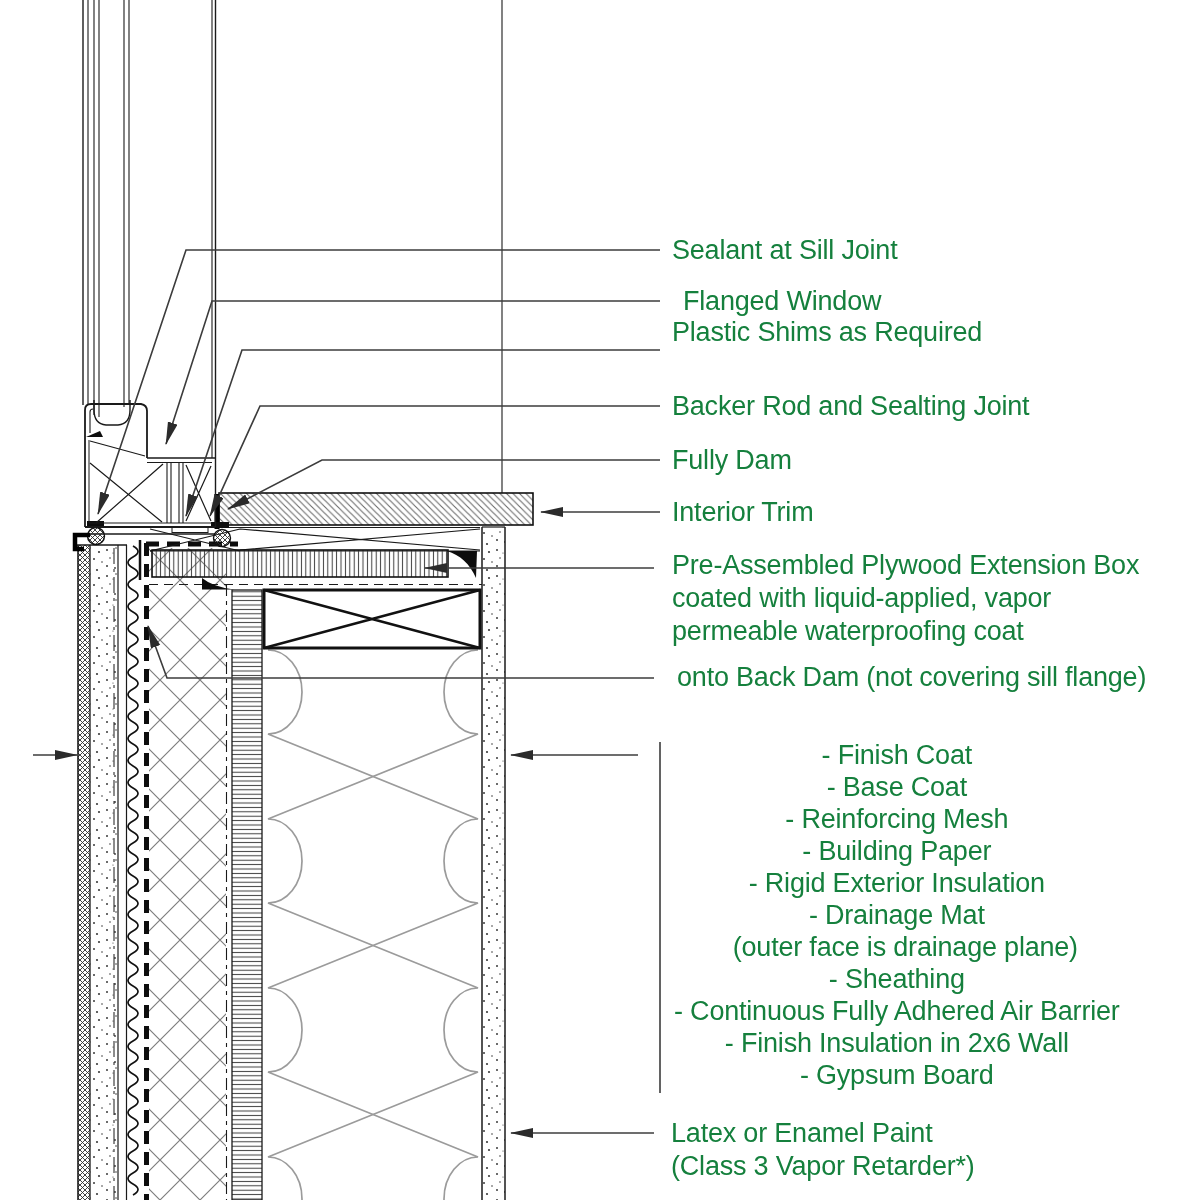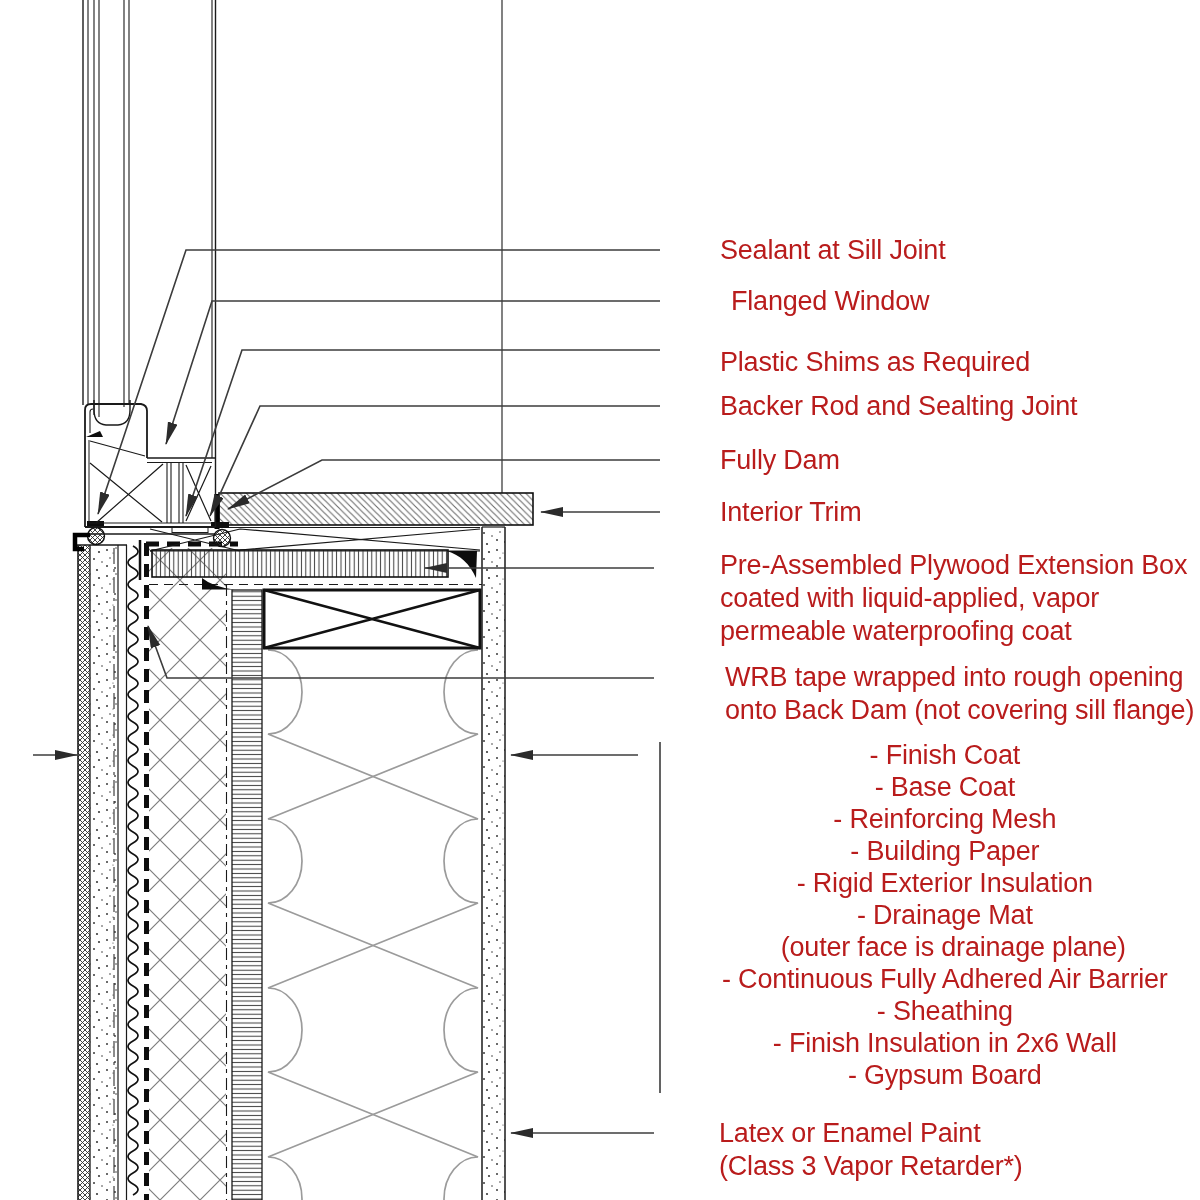--- a/index.html
+++ b/index.html
@@ -1,20 +1,20 @@
 <!DOCTYPE html>
 <html><head>
 <meta charset="utf-8">
 <style>
   html,body{margin:0;padding:0;background:#ffffff;}
   #stage{position:relative;width:1200px;height:1200px;background:#ffffff;overflow:hidden;
          font-family:"Liberation Sans", sans-serif;}
   #drawing{position:absolute;left:0;top:0;}
-  .label{position:absolute;color:#b91c1c;font-size:27px;line-height:33px;letter-spacing:-0.2px;
-         white-space:nowrap;margin-left:48px;}
+  .label{position:absolute;color:#15803d;font-size:27px;line-height:33px;letter-spacing:-0.2px;
+         white-space:nowrap;}
   .label .ln{white-space:nowrap;}
   .list .ln{line-height:32px;}
   .indent{padding-left:17px;}
 </style>
 </head>
 <body>
 
 <div id="stage">
 
 <svg id="drawing" width="1200" height="1200" viewBox="0 0 1200 1200" xmlns="http://www.w3.org/2000/svg">
@@ -194,21 +194,21 @@
 </svg>
 
 <div class="label" style="left:672px;top:234px;">
   <div class="ln">Sealant at Sill Joint</div>
 </div>
 
 <div class="label" style="left:683px;top:285px;text-align:right;">
   <div class="ln">Flanged Window</div>
 </div>
 
-<div class="label" style="left:672px;top:346px;">
+<div class="label" style="left:672px;top:316px;">
   <div class="ln">Plastic Shims as Required</div>
 </div>
 
 <div class="label" style="left:672px;top:390px;text-align:right;">
   <div class="ln">Backer Rod and Sealting Joint</div>
 </div>
 
 <div class="label" style="left:672px;top:444px;">
   <div class="ln">Fully Dam</div>
 </div>
@@ -217,34 +217,33 @@
   <div class="ln">Interior Trim</div>
 </div>
 
 <div class="label" style="left:672px;top:549px;">
   <div class="ln">Pre-Assembled Plywood Extension Box</div>
   <div class="ln">coated with liquid-applied, vapor</div>
   <div class="ln">permeable waterproofing coat</div>
 </div>
 
 <div class="label" style="left:677px;top:661px;">
-  <div class="ln">WRB tape wrapped into rough opening</div>
   <div class="ln">onto Back Dam (not covering sill flange)</div>
 </div>
 
 <div class="label list" style="left:674px;top:739px;text-align:center;">
   <div class="ln">- Finish Coat</div>
   <div class="ln">- Base Coat</div>
   <div class="ln">- Reinforcing Mesh</div>
   <div class="ln">- Building Paper</div>
   <div class="ln">- Rigid Exterior Insulation</div>
   <div class="ln">- Drainage Mat</div>
   <div class="ln indent">(outer face is drainage plane)</div>
+  <div class="ln">- Sheathing</div>
   <div class="ln">- Continuous Fully Adhered Air Barrier</div>
-  <div class="ln">- Sheathing</div>
   <div class="ln">- Finish Insulation in 2x6 Wall</div>
   <div class="ln">- Gypsum Board</div>
 </div>
 
 <div class="label" style="left:671px;top:1117px;">
   <div class="ln">Latex or Enamel Paint</div>
   <div class="ln">(Class 3 Vapor Retarder*)</div>
 </div>
 
 </div>

